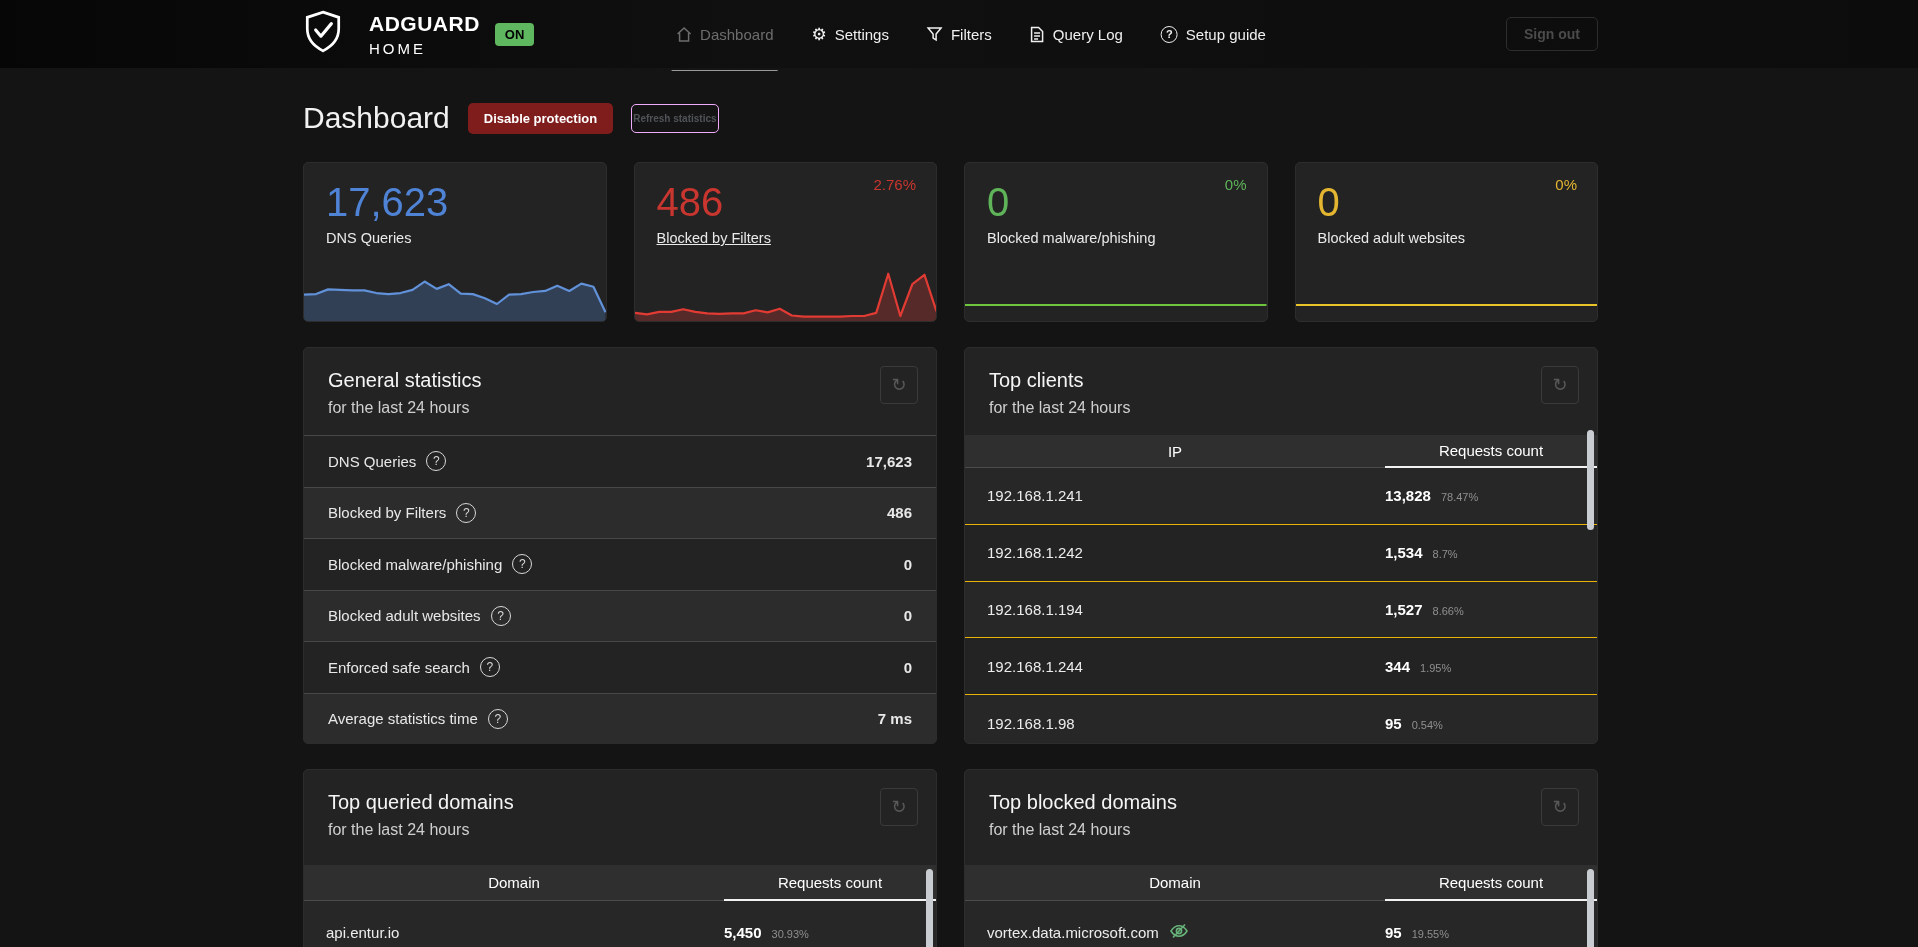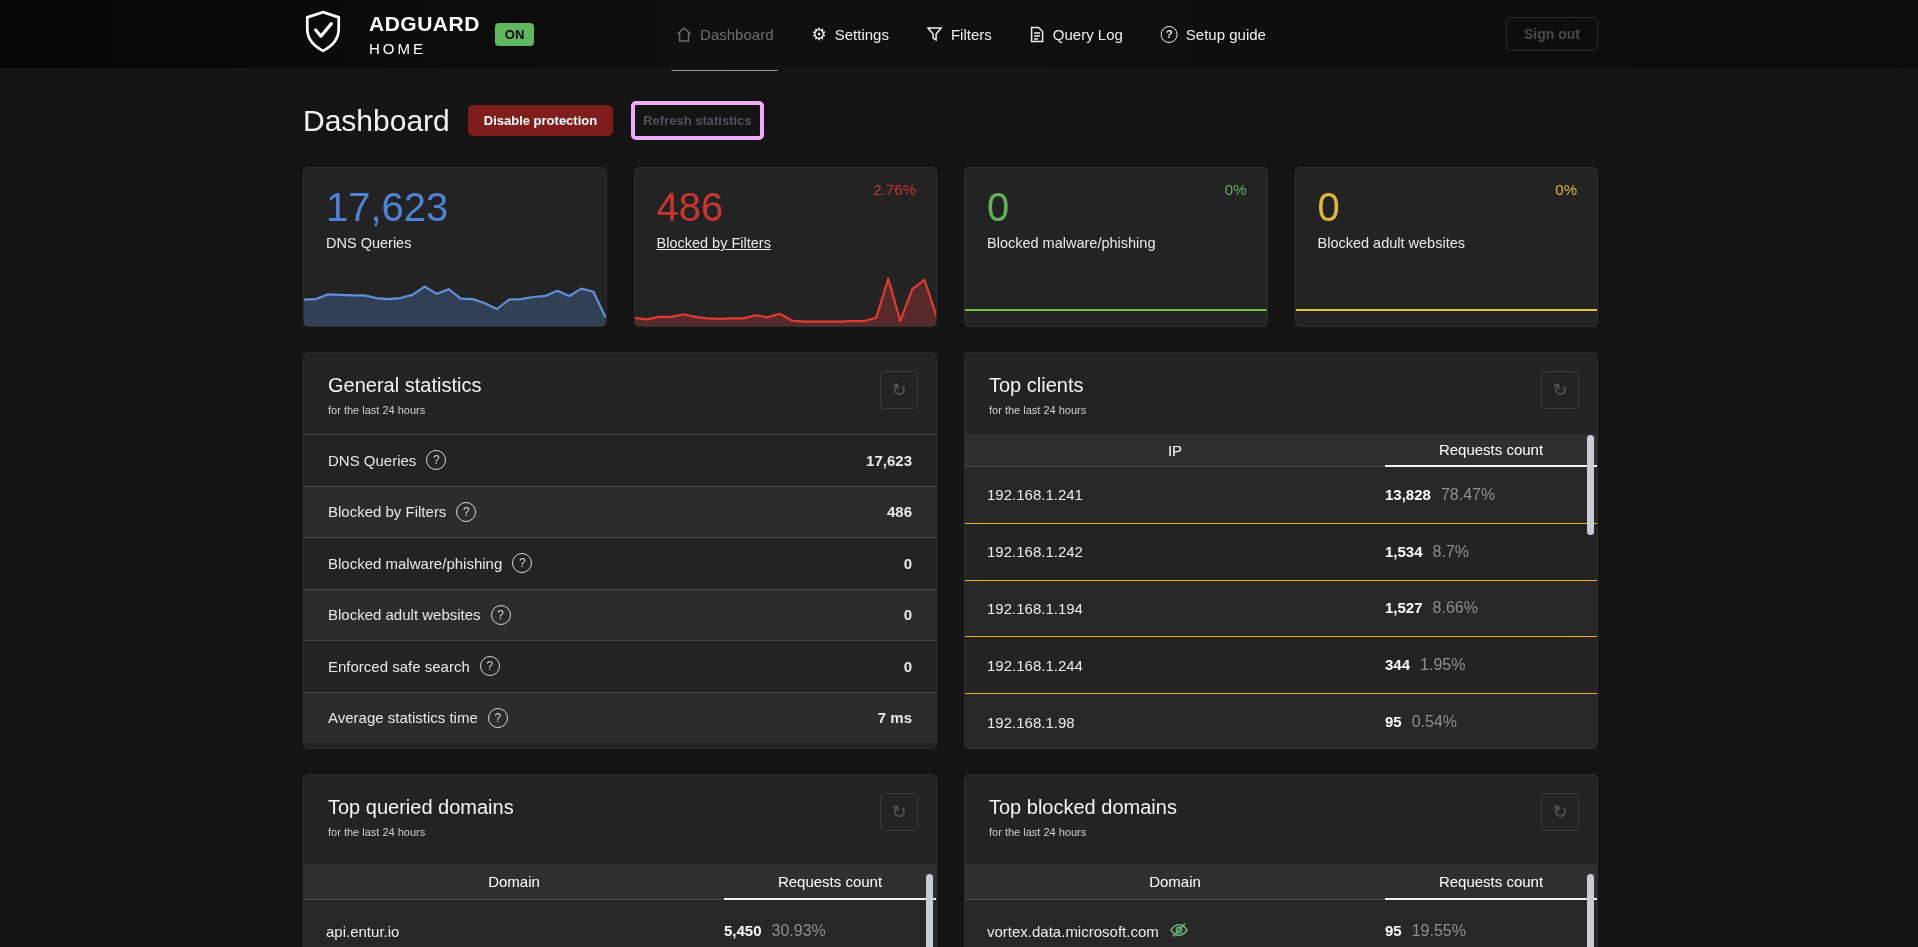--- a/index.html
+++ b/index.html
@@ -53,22 +53,22 @@
 
   
   .main { width:1295px; margin-left:303px; }
   .title-row { display:flex; align-items:center; gap:18px; margin-top:33px; }
   .page-title { font-size:30px; font-weight:400; margin:0; color:#f2f2f2; }
   .btn-gray {
     background:#7f1d1d; border:none; color:#fff; font-weight:bold; font-size:13px;
     padding:8px 16px; border-radius:5px; font-family:inherit; cursor:pointer;
   }
   .btn-ghost {
-    background:transparent; border:4px solid #f0abfc; color:#505459;
-    font-weight:bold; font-size:13px; padding:8px 8px; border-radius:5px;
+    background:transparent; border:1px solid #f0abfc; color:#505459;
+    font-weight:bold; font-size:10px; padding:8px 1px; border-radius:5px;
     font-family:inherit; cursor:pointer;
   }
 
   
   .cards-grid { display:grid; grid-template-columns:repeat(4,1fr); gap:27px; margin-top:27px; }
   .stat-card {
     position:relative; height:160px; background:#232323;
     border:1px solid #2d2d2d; border-radius:5px; overflow:hidden;
     padding:16px 22px;
   }
@@ -81,21 +81,21 @@
   .spark.flat { height:40px; }
 
   
   .panels-row { display:grid; grid-template-columns:1fr 1fr; gap:27px; margin-top:25px; }
   .panel {
     background:#232323; border:1px solid #2d2d2d; border-radius:5px;
     position:relative; height:397px; overflow:hidden;
   }
   .panel-header { padding:21px 24px 18px; }
   .panel-title { font-size:20px; color:#f5f5f5; }
-  .panel-sub { font-size:11px; color:#cfcfcf; margin-top:7px; }
+  .panel-sub { font-size:16px; color:#cfcfcf; margin-top:7px; }
   .refresh-btn {
     position:absolute; top:18px; right:18px; width:38px; height:38px;
     border:1px solid #3a3a3a; border-radius:4px; background:transparent;
     color:#585858; font-size:18px; line-height:1; cursor:pointer;
     display:flex; align-items:center; justify-content:center; font-family:inherit;
   }
 
   
   .gs-row {
     height:51.5px; display:flex; align-items:center; justify-content:space-between;
@@ -123,21 +123,21 @@
     display:flex; justify-content:space-between; align-items:center;
     padding:0 22px; border-bottom:1px solid #eab308;gap:24px;
   }
   .t-row:nth-child(odd) { background:rgba(255,255,255,0.02); }
   .client-row { height:56.8px; }
   .domain-row { height:63px; }
   .row-key { font-size:15px; color:#ececec; display:flex; align-items:center; gap:10px; }
   .rc-block { width:190px; }
   .rc-line { display:flex; align-items:baseline; gap:10px; }
   .rc-count { font-weight:bold; font-size:15px; color:#fff; }
-  .rc-pct { font-size:16px; color:#8f8f8f;text-align:center; }
+  .rc-pct { font-size:11px; color:#8f8f8f;text-align:center; }
   .bar { margin-top:6px; height:5px; background:#eceef0; border-radius:3px; overflow:hidden; }
   .bar-fill { height:100%; border-radius:3px 0 0 3px; }
 
   .scroll-thumb {
     position:absolute; width:7px; border-radius:4px; background:#c9cdd2; right:3px;
   }
 </style>
 </head>
 <body>
 

